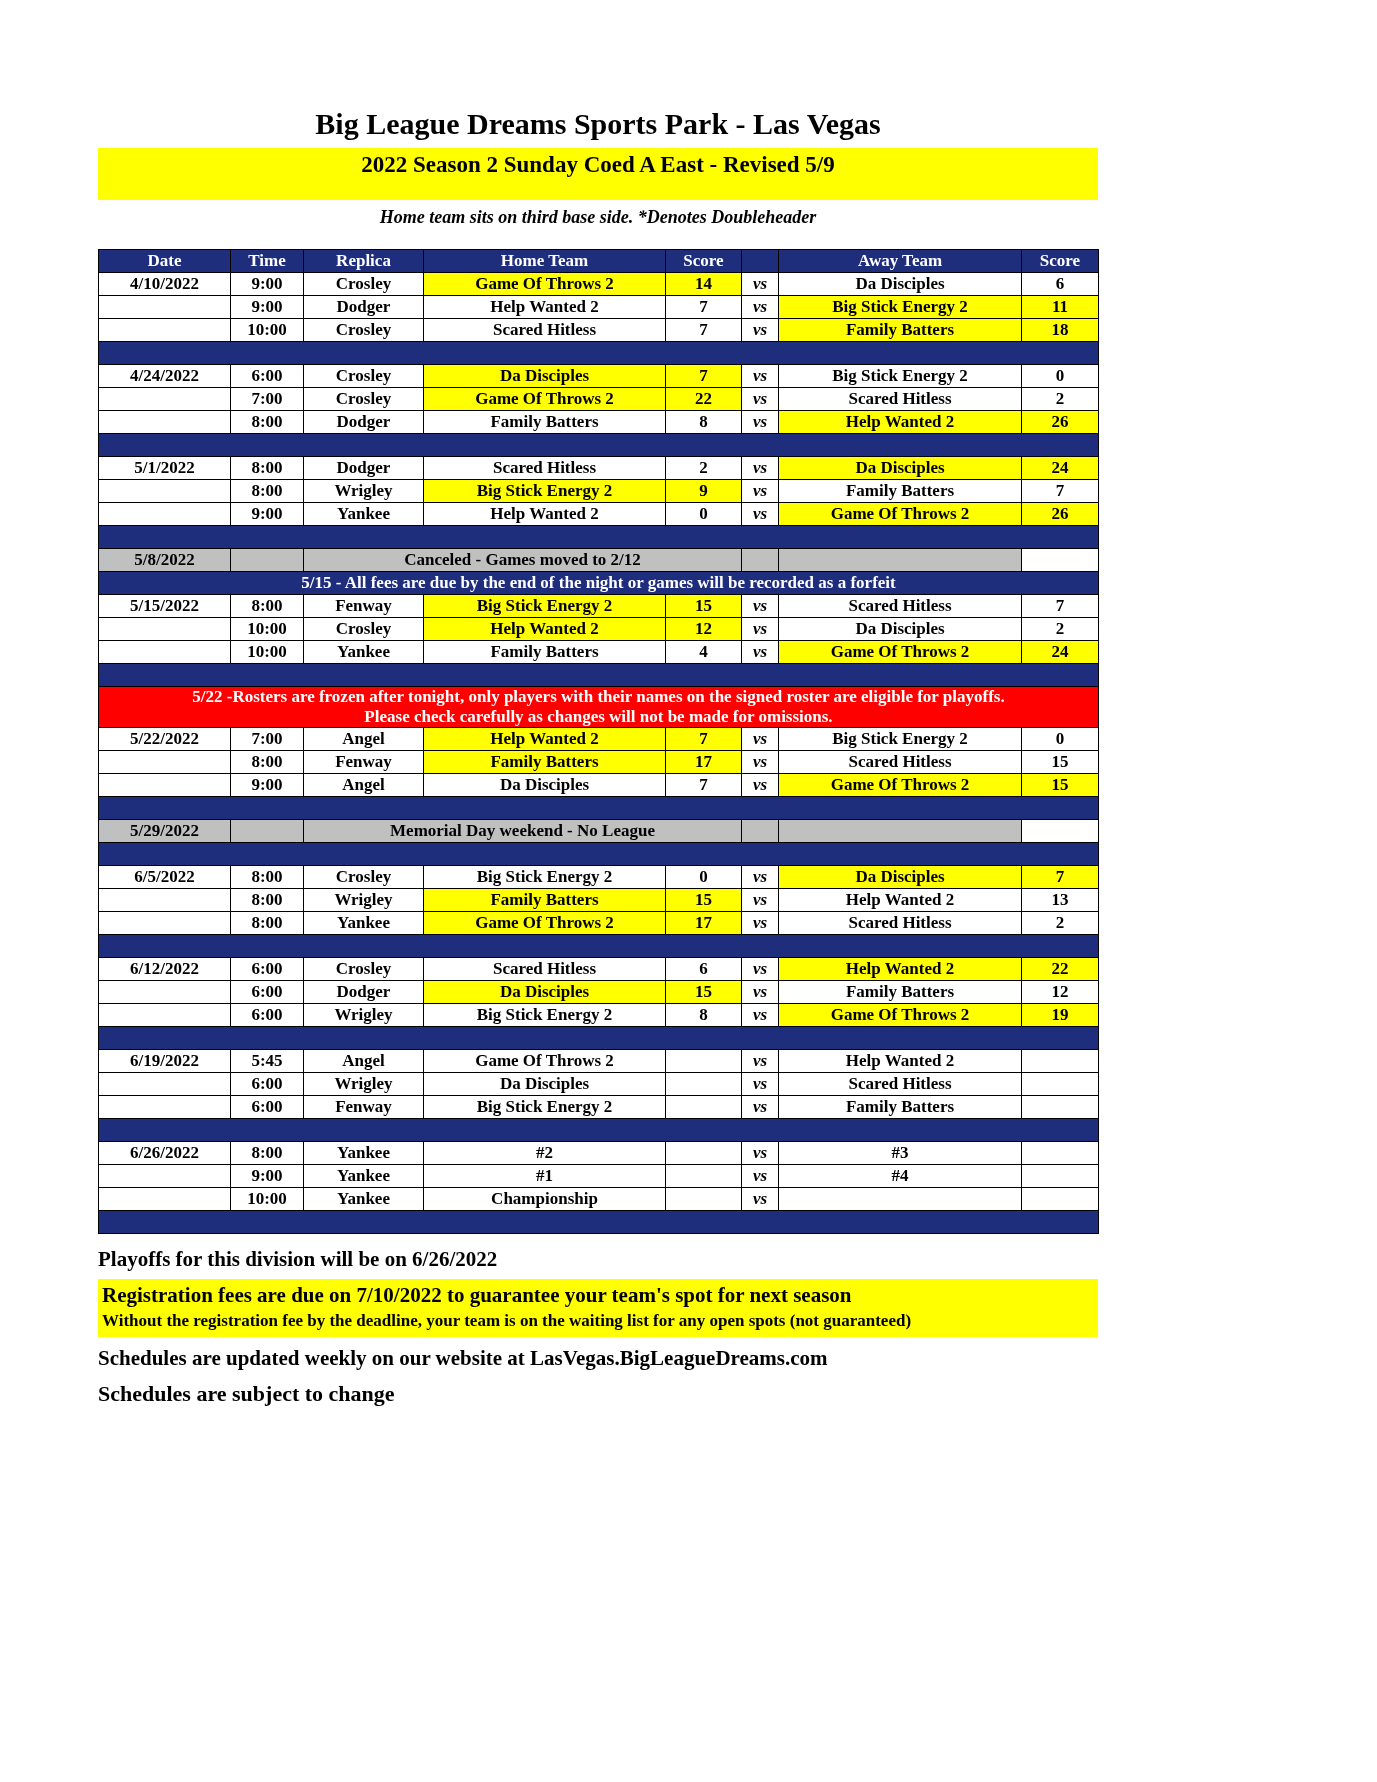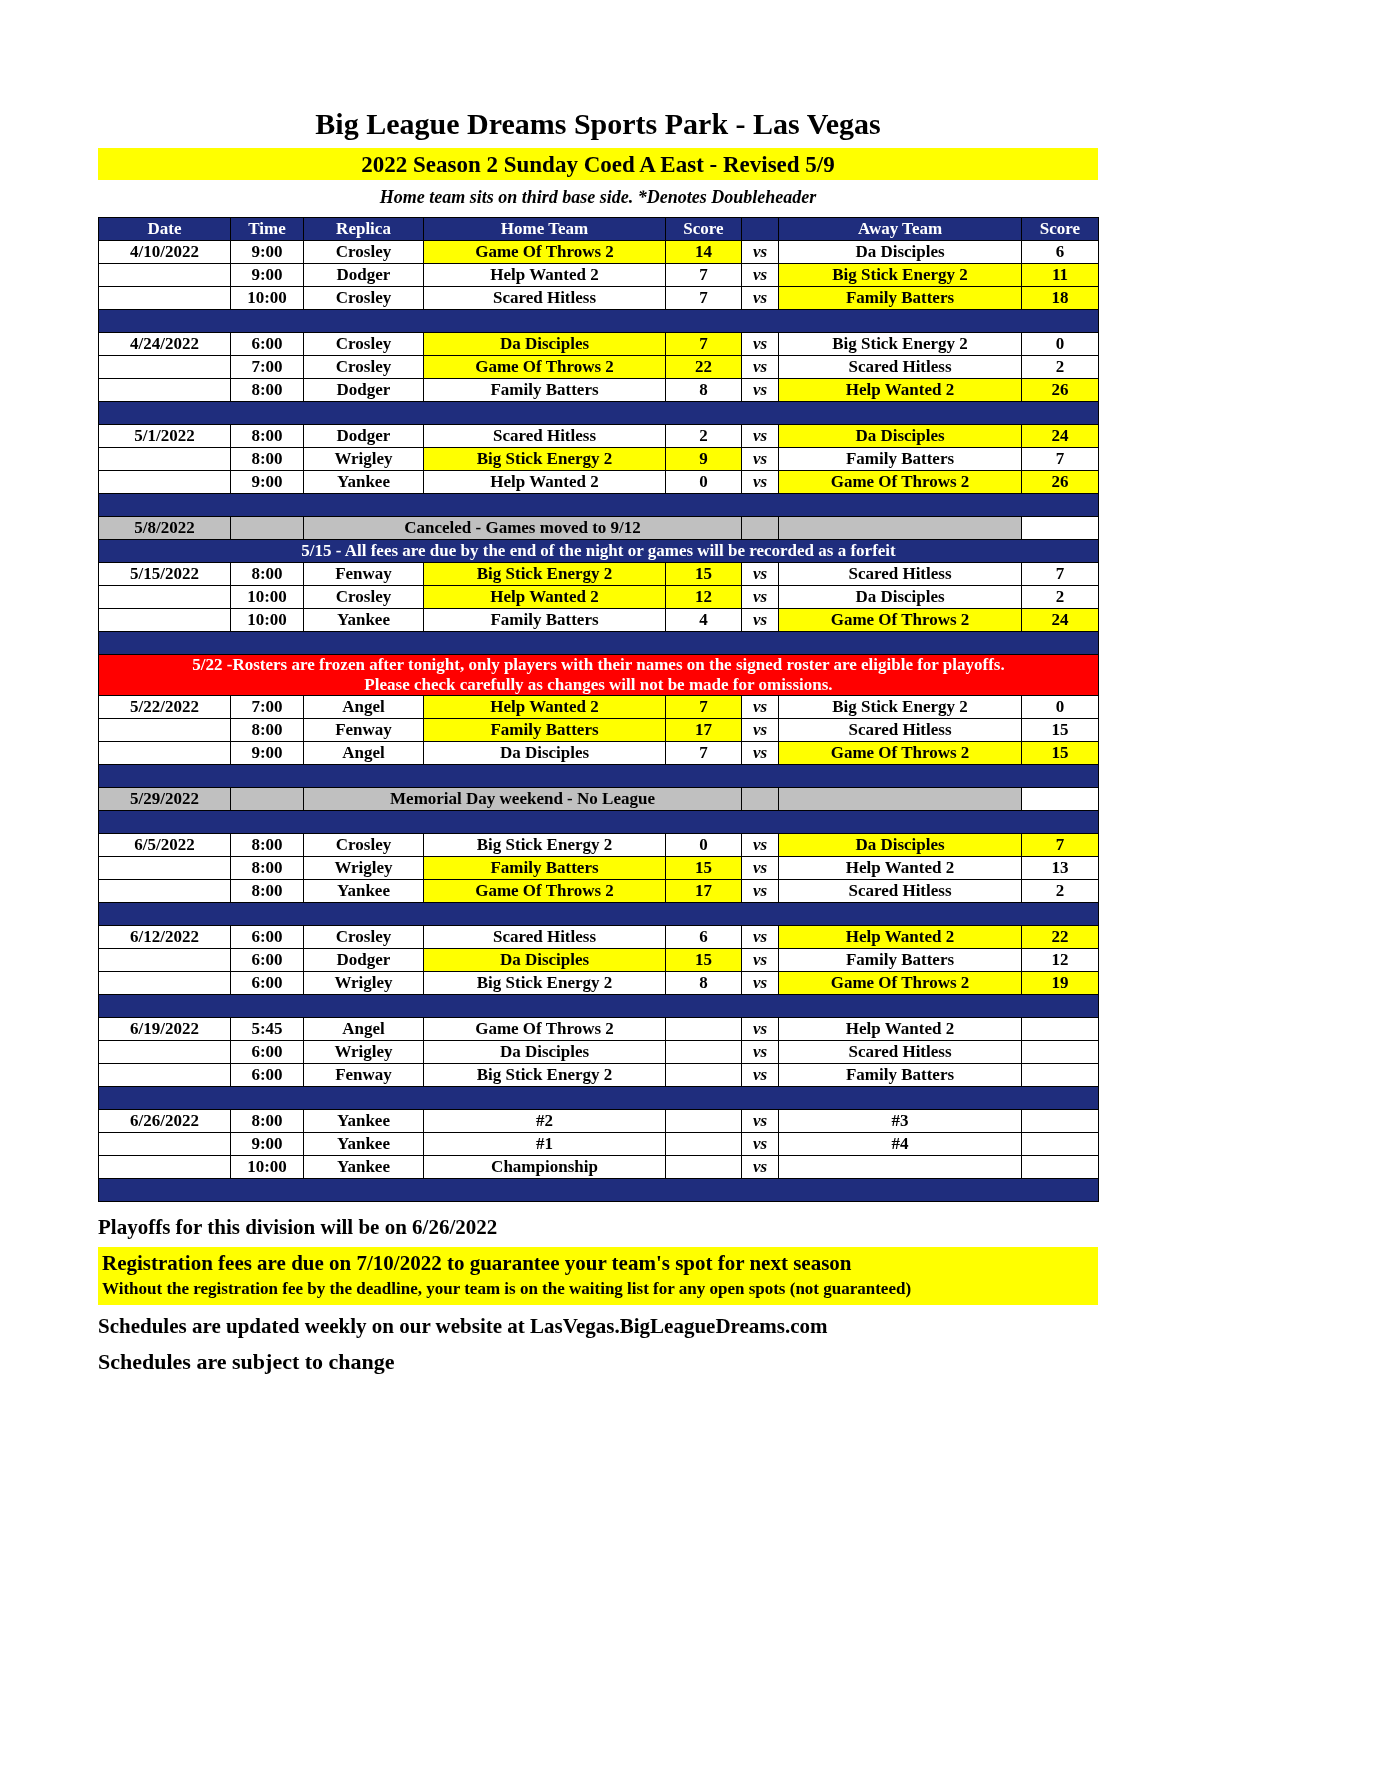--- a/index.html
+++ b/index.html
@@ -23,31 +23,31 @@
     text-align: center;
     font-size: 30px;
     line-height: 36px;
   }
   .banner {
     margin-top: 6px;
     background: var(--yellow);
     text-align: center;
     font-size: 23px;
     line-height: 34px;
-    height: 32px;
+    height: 52px;
   }
   .note {
     margin-top: 5px;
     text-align: center;
     font-style: italic;
     font-size: 18px;
     line-height: 24px;
   }
   table.schedule {
-    margin-top: 8px;
+    margin-top: 20px;
     width: 1000px;
     border-collapse: collapse;
     table-layout: fixed;
     padding-left: 36px;
   }
   table.schedule th, table.schedule td {
     border: 1px solid #000;
     height: 23px;
     text-align: center;
     vertical-align: middle;
@@ -210,21 +210,21 @@
           <td class="vs">vs</td>
           <td class="win">Game Of Throws 2</td>
           <td class="win">26</td>
         </tr>
         <tr>
           <td class="navy-bg" colspan="8"></td>
         </tr>
         <tr>
           <td class="gray-bg">5/8/2022</td>
           <td class="gray-bg"></td>
-          <td class="gray-bg" colspan="3">Canceled - Games moved to 9/12</td>
+          <td class="gray-bg" colspan="3">Canceled - Games moved to 2/12</td>
           <td class="gray-bg"></td>
           <td class="gray-bg"></td>
           <td></td>
         </tr>
         <tr>
           <td class="navy-notice" colspan="8">5/15 - All fees are due by the end of the night or games will be recorded as a forfeit</td>
         </tr>
         <tr>
           <td>5/15/2022</td>
           <td>8:00</td>

